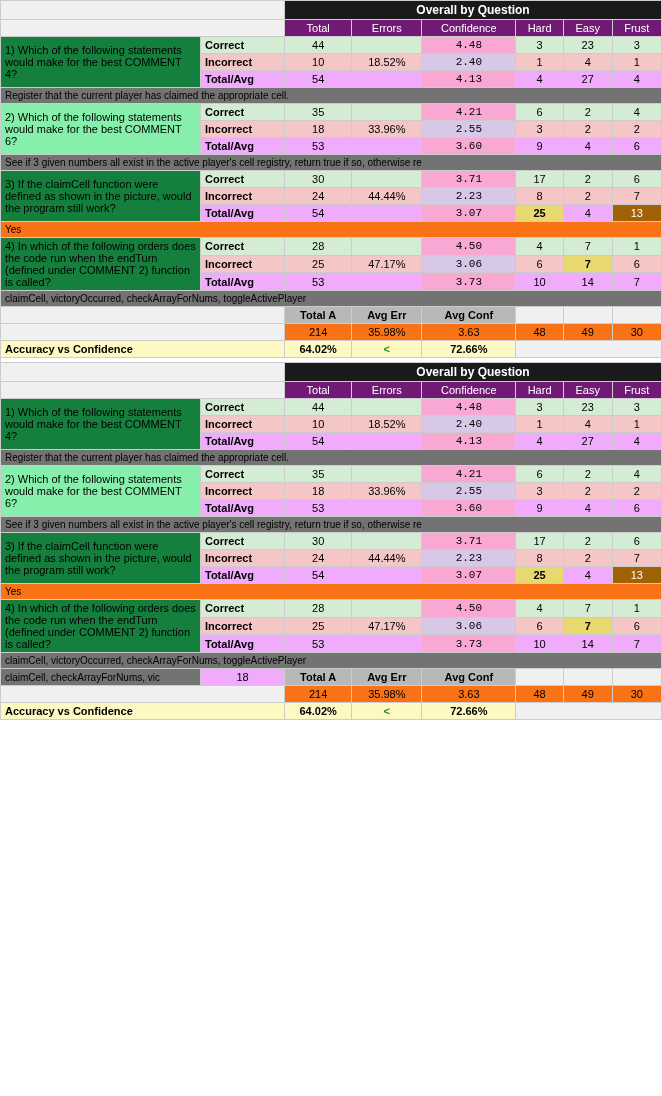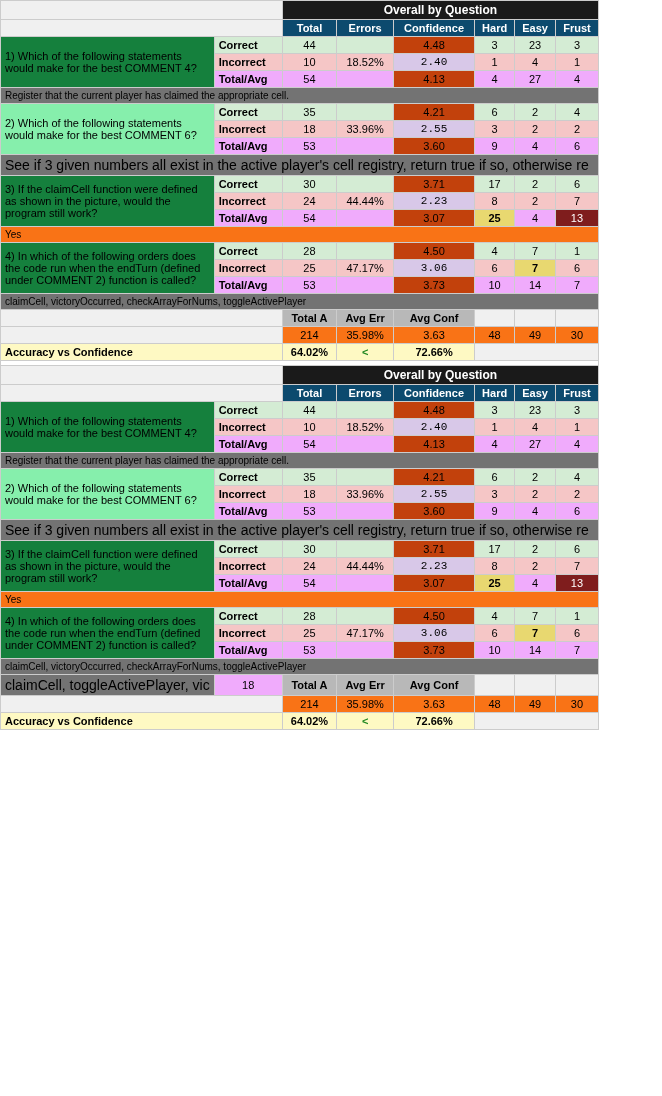--- a/index.html
+++ b/index.html
@@ -3,41 +3,41 @@
   <meta charset="utf-8">
   <style>
     * { margin: 0; padding: 0; box-sizing: border-box; }
     body {
       font-family: Arial, sans-serif;
       font-size: 11px;
       background: #fff;
       width: 662px;
     }
     .main-table {
-      width: 599px;
+      width: 662px;
       border-collapse: collapse;
     }
     .main-table td, .main-table th {
       border: 1px solid #ccc;
       padding: 2px 4px;
       vertical-align: middle;
       white-space: nowrap;
     }
     .header-black {
       background: #1a1a1a;
       color: #fff;
       text-align: center;
       font-weight: bold;
       font-size: 12px;
     }
     .col-header {
-      background: #0c4a6e;
+      background: #701a75;
       color: #fff;
       text-align: center;
-      font-weight: bold;
+      font-weight: normal;
       font-size: 11px;
     }
     .q-label-blue {
       background: #15803d;
     }
     .q-label-red {
       background: #86efac;
     }
     .row-correct {
       background: #d4ecd4;
@@ -53,55 +53,56 @@
       font-size: 10px;
     }
     .answer-row-green {
       background: #f97316;
       font-size: 10px;
     }
     .empty-cell {
       background: #f0f0f0;
     }
     .conf-blue {
-      background: #c2410c;
+      background: #f9a8d4;
+      font-family: Liberation Mono, monospace;
     }
     .conf-purple {
       background: #d8c8e8;
       font-family: Liberation Mono, monospace;
     }
     .hard-highlight {
       background: #e8d870;
       font-weight: bold;
     }
     .easy-highlight {
       background: #e8d870;
       font-weight: bold;
     }
     .frust-highlight {
-      background: #7f1d1d;
+      background: #a16207;
       color: #fff;
     }
     .summary-row {
       background: #f97316;
     }
     .summary-header {
       background: #b8b8b8;
       font-weight: bold;
     }
     .accuracy-row {
       background: #fef9c3;
       font-weight: bold;
     }
     .accent-green {
       color: #228822;
     }
     .text-center { text-align: center; }
     .text-bold { font-weight: bold; }
-    .small-text { font-size: 14px; margin-left: 18px; }
+    .small-text { font-size: 10px; margin-left: 18px; }
     td.wrap { white-space: normal; width: 200px; }
   </style>
 </head>
 <body>
 
 <table class="main-table">
 
   <tbody>
       <tr>
     <td colspan="2" class="empty-cell"></td>
@@ -419,21 +420,21 @@
     <td class="row-total text-center">10</td>
     <td class="row-total text-center">14</td>
     <td class="row-total text-center">7</td>
   </tr>
 
   <tr>
     <td colspan="8" class="answer-row">claimCell, victoryOccurred, checkArrayForNums, toggleActivePlayer</td>
   </tr>
 
   <tr>
-    <td class="answer-row small-text">claimCell, toggleActivePlayer, vic</td>
+    <td class="answer-row small-text">claimCell, checkArrayForNums, vic</td>
     <td class="row-total text-center">18</td>
     <td class="summary-header text-center">Total A</td>
     <td class="summary-header text-center">Avg Err</td>
     <td class="summary-header text-center">Avg Conf</td>
     <td class="empty-cell"></td>
     <td class="empty-cell"></td>
     <td class="empty-cell"></td>
   </tr>
   <tr>
     <td colspan="2" class="empty-cell"></td>

